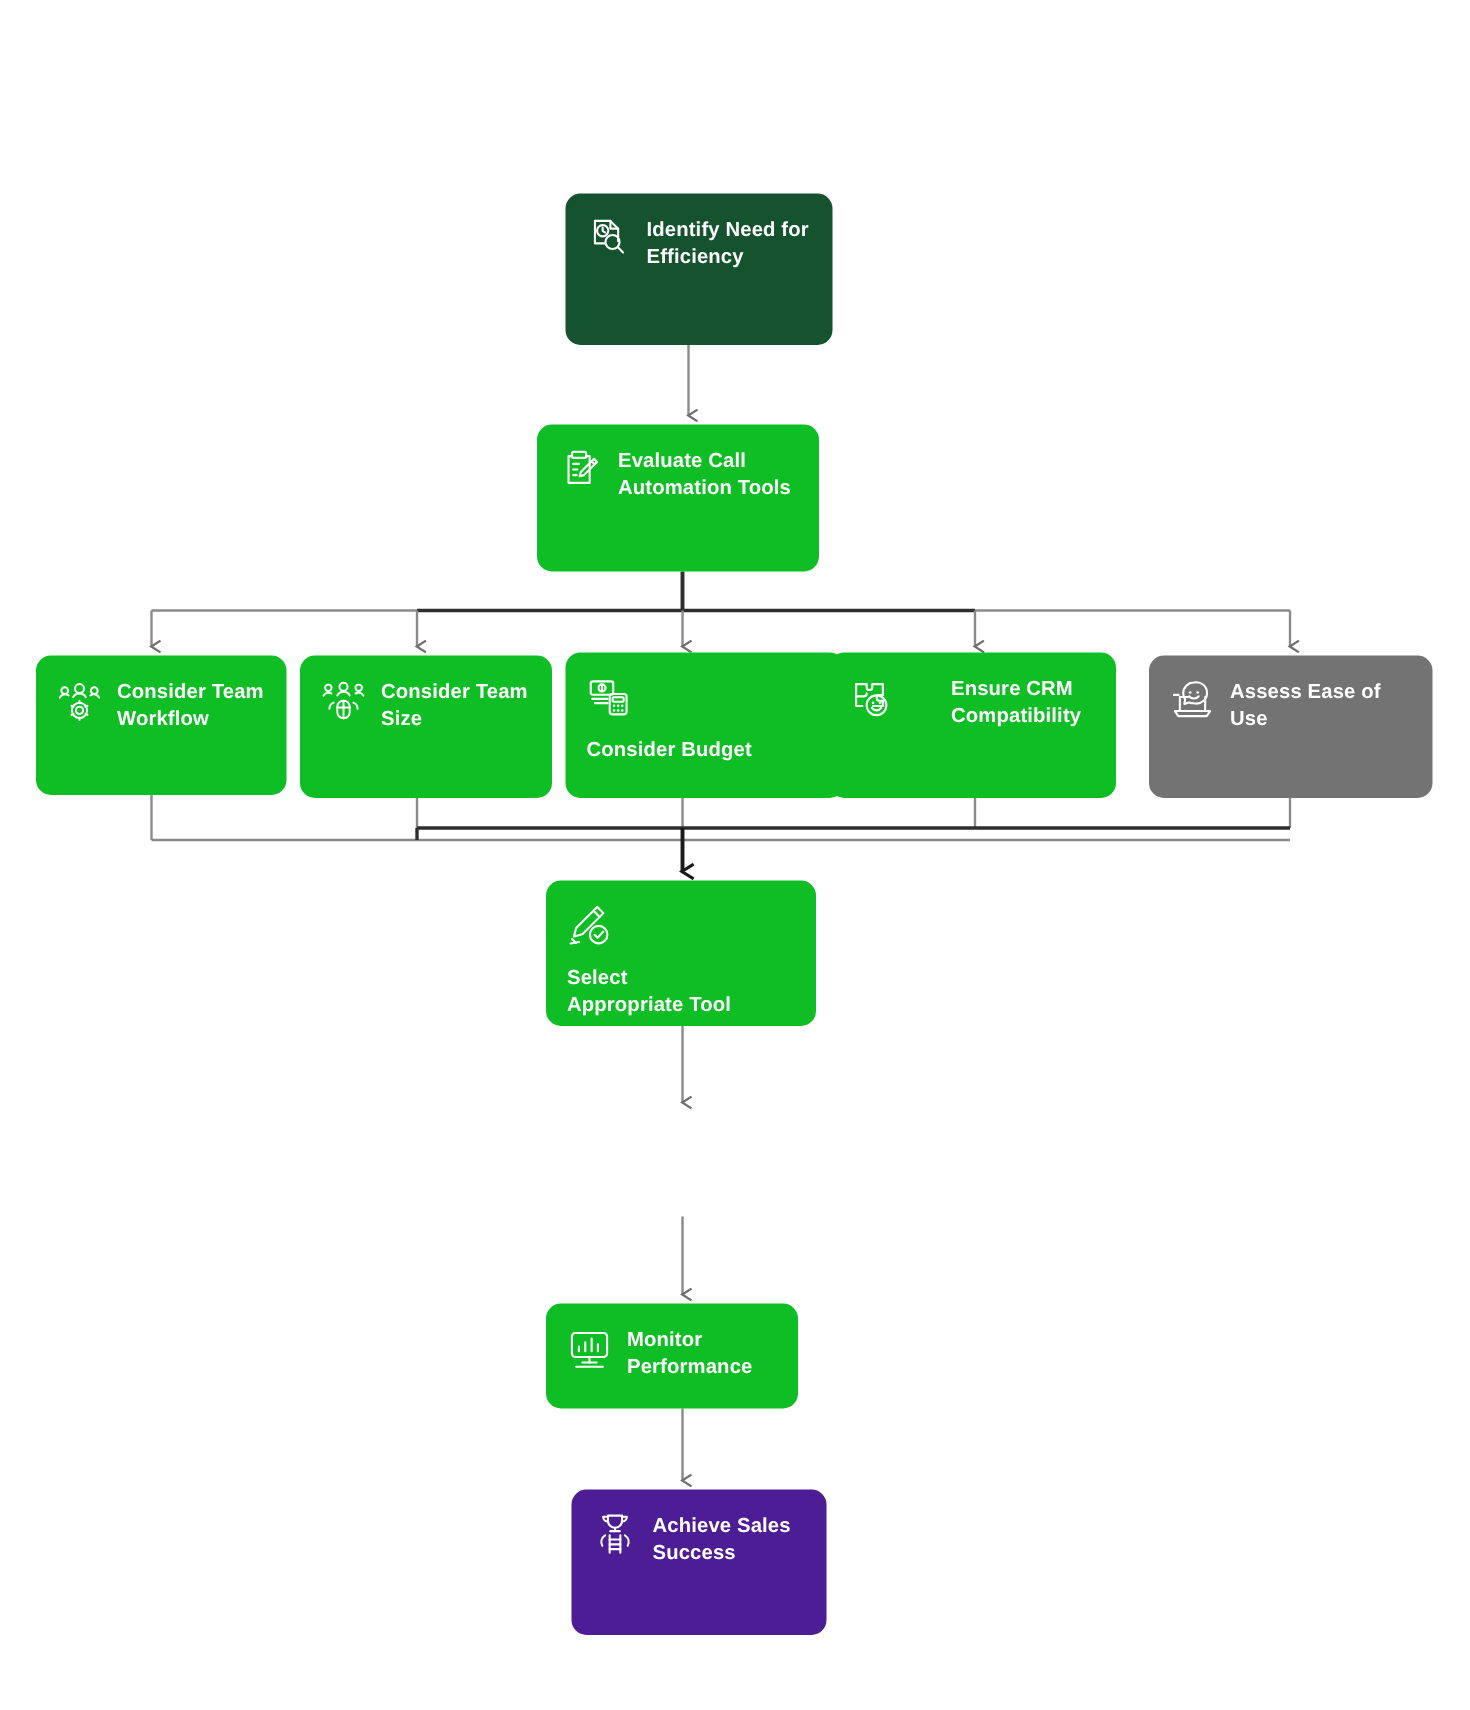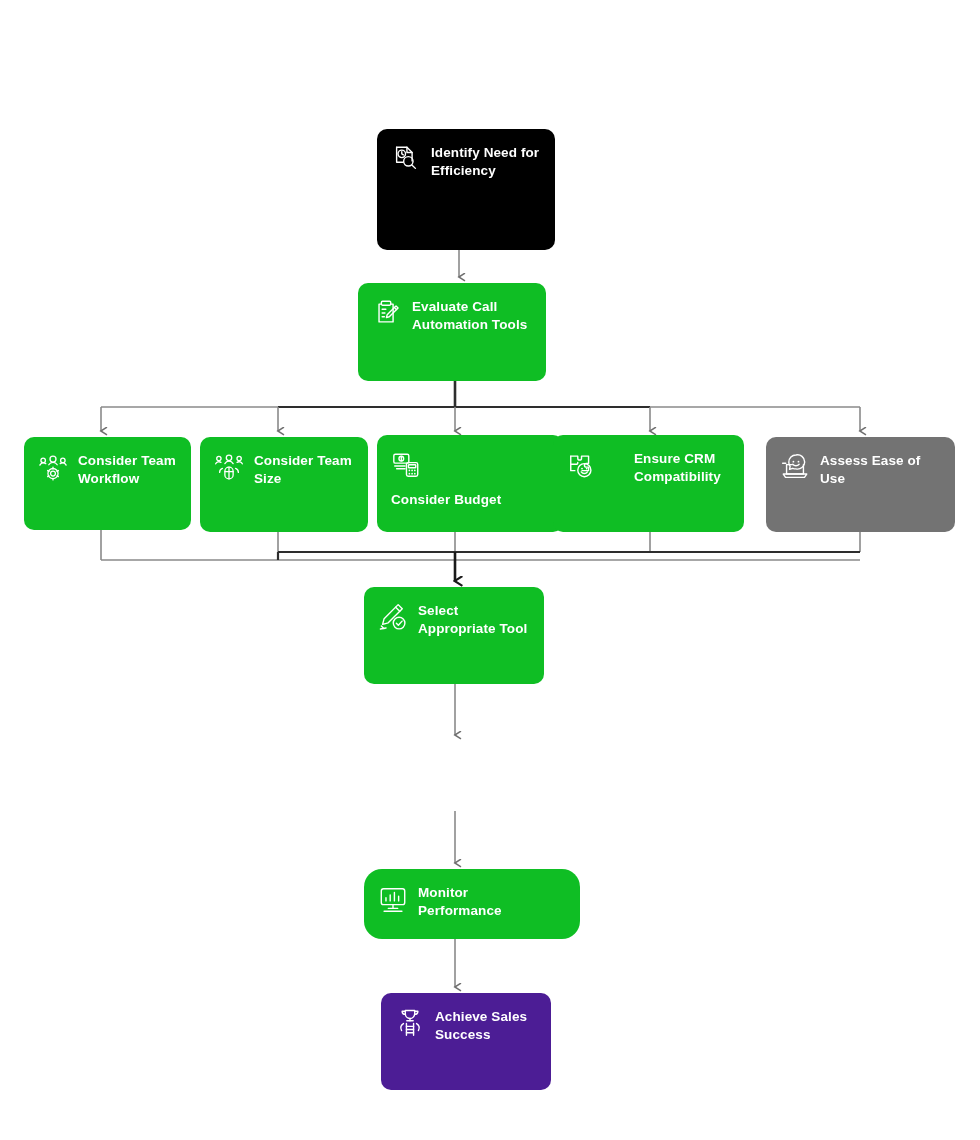--- a/index.html
+++ b/index.html
@@ -100,21 +100,21 @@
 
     <path d="M455,552 L455,581" fill="none" stroke="#1a1a1a" stroke-width="2.6" marker-end="url(#ahd)"></path>
 
     <path d="M455,684 L455,735" fill="none" stroke="#8a8a8a" stroke-width="1.6" marker-end="url(#ah)"></path>
 
     <path d="M455,811 L455,863" fill="none" stroke="#8a8a8a" stroke-width="1.6" marker-end="url(#ah)"></path>
 
     <path d="M455,939 L455,987" fill="none" stroke="#8a8a8a" stroke-width="1.6" marker-end="url(#ah)"></path>
   </svg>
 
-  <div class="node" style="left: 377px; top: 129px; width: 178px; height: 121px; background: #000000;">
+  <div class="node" style="left: 377px; top: 129px; width: 178px; height: 101px; background: #14532d;">
     <span class="ico">
       <svg viewBox="0 0 32 32" fill="none" stroke="#ffffff" stroke-width="1.5" stroke-linecap="round" stroke-linejoin="round">
         <path d="M6 3.5h11l5.5 5.5v9"></path>
         <path d="M17 3.5v5.5h5.5"></path>
         <path d="M6 3.5v16h7"></path>
         <circle cx="11.5" cy="10.5" r="4"></circle>
         <path d="M11.5 8.2v2.3l1.7 1.1"></path>
         <circle cx="18.5" cy="18.5" r="5"></circle>
         <path d="M22.3 22.3L26 26"></path>
       </svg>
@@ -222,37 +222,37 @@
         <path d="M17 3.2a7.6 7.6 0 00-7.6 7.6c0 1.6.5 3.1 1.4 4.3l-.6 3.4 3.4-1.1c1 .4 2.1.6 3.4.6a7.6 7.6 0 100-14.8z"></path>
         <circle cx="14.3" cy="10.3" r="0.95" fill="#ffffff" stroke="none"></circle>
         <circle cx="19.7" cy="10.3" r="0.95" fill="#ffffff" stroke="none"></circle>
         <path d="M13.6 13a4.4 4.4 0 006.8 0"></path>
       </svg>
     </span>
     <span class="lbl">Assess Ease of
 Use</span>
   </div>
 
-  <div class="node" style="left: 364px; top: 587px; width: 180px; height: 97px; background: rgb(15, 190, 36);">
+  <div class="node" style="left: 364px; top: 587px; width: 180px; height: 97px; background: rgb(15, 190, 36); flex-direction: column;">
     <span class="ico">
       <svg viewBox="0 0 32 32" fill="none" stroke="#ffffff" stroke-width="1.5" stroke-linecap="round" stroke-linejoin="round">
         <path d="M21.5 2.8l4.4 4.4-15 15-6 1.6 1.6-6z"></path>
         <path d="M18.8 5.5l4.4 4.4"></path>
         <path d="M3.6 25.6l2.8 2.8"></path>
         <path d="M2.6 28.8l6-1.1"></path>
         <circle cx="22.5" cy="22.5" r="6.2"></circle>
         <path d="M19.6 22.6l2.1 2.2 4-4.4"></path>
       </svg>
     </span>
     <span class="lbl">Select
 Appropriate Tool</span>
   </div>
 
 
-  <div class="node" style="left: 364px; top: 869px; width: 216px; height: 70px; background: rgb(15, 190, 36); border-radius: 18px;">
+  <div class="node" style="left: 364px; top: 869px; width: 168px; height: 70px; background: rgb(15, 190, 36);">
     <span class="ico">
       <svg viewBox="0 0 32 32" fill="none" stroke="#ffffff" stroke-width="1.5" stroke-linecap="round" stroke-linejoin="round">
         <rect x="3.5" y="5" width="25" height="17" rx="2.4"></rect>
         <path d="M8.5 18v-3.4M13 18v-6.4M17.5 18v-9M22 18v-5"></path>
         <path d="M11 26h10"></path>
         <path d="M16 22v4"></path>
         <path d="M6.5 29h19"></path>
       </svg>
     </span>
     <span class="lbl">Monitor

